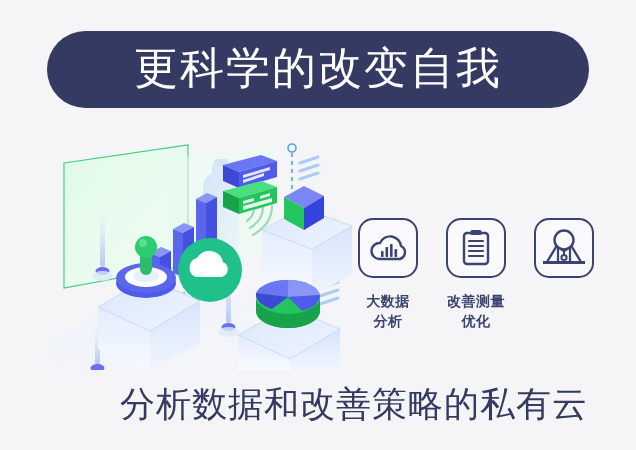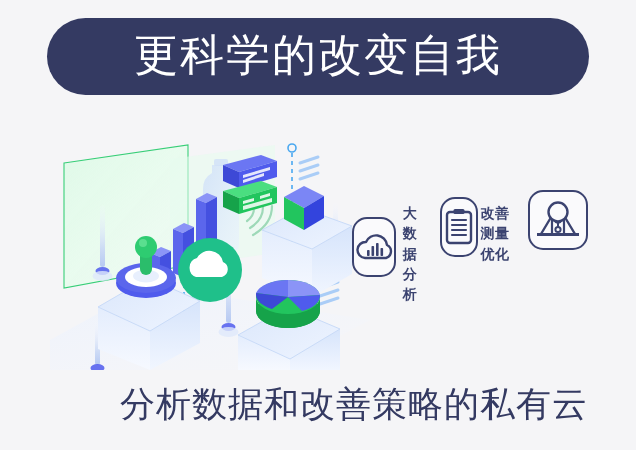--- a/index.html
+++ b/index.html
@@ -13,21 +13,21 @@
   #page{
     position:absolute;inset:0;
     width:636px;height:450px;
     background:#f5f5f7;
     overflow:hidden;
   }
 
   
   .header-pill{
     position:absolute;
-    left:47px;top:18px;
+    left:47px;top:31px;
     width:542px;height:77px;
     background:#343a62;
     border-radius:39px;
     display:flex;align-items:center;justify-content:center;
     box-sizing:border-box;
   }
   .header-title{
     color:#ffffff;
     font-size:44px;
     letter-spacing:2px;
@@ -64,22 +64,23 @@
     position:absolute;
     left:352px;top:190px;
     width:248px;height:140px;
     display:flex;
     justify-content:space-between;
     align-items:flex-start;
   }
   .feature{
     width:72px;
     display:flex;
-    flex-direction:row;
+    flex-direction:column;
     align-items:center;
+    margin-top:28px;
   }
   .feature-icon-box{
     width:60px;height:60px;
     border:2px solid #3b4370;
     border-radius:15px;
     background:#fafafc;
     display:flex;align-items:center;justify-content:center;
     box-sizing:border-box;
   }
   .feature-icon-box svg{display:block;}

